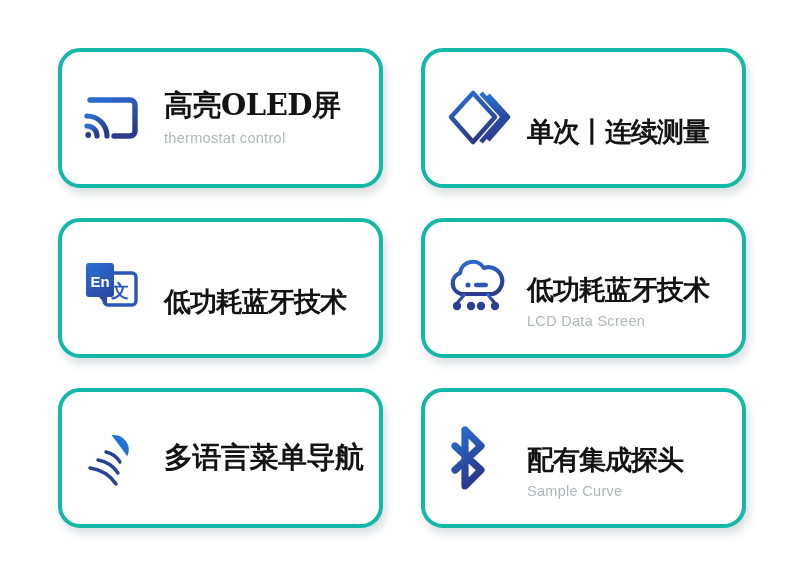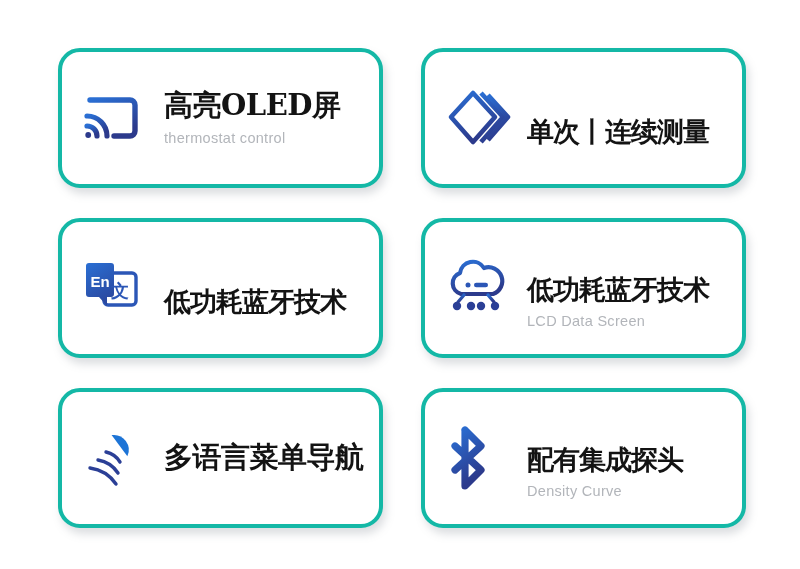--- a/index.html
+++ b/index.html
@@ -201,17 +201,17 @@
           <linearGradient id="g6" x1="0" y1="0" x2="0.35" y2="1">
             <stop offset="0%" stop-color="#2a6fd4"></stop>
             <stop offset="100%" stop-color="#2c3a8c"></stop>
           </linearGradient>
         </defs>
         <path d="M22 6 L22 62 L38 46 L12 22 M12 46 L38 22 L22 6" fill="none" stroke="url(#g6)" stroke-width="7.2" stroke-linejoin="round" stroke-linecap="round"></path>
       </svg>
     </div>
     <div class="card-text">
       <div class="card-title tight">配有集成探头</div>
-      <div class="card-subtitle">Density Curve</div>
+      <div class="card-subtitle">Sample Curve</div>
     </div>
   </div>
 
 </div>
 
 </body></html>

